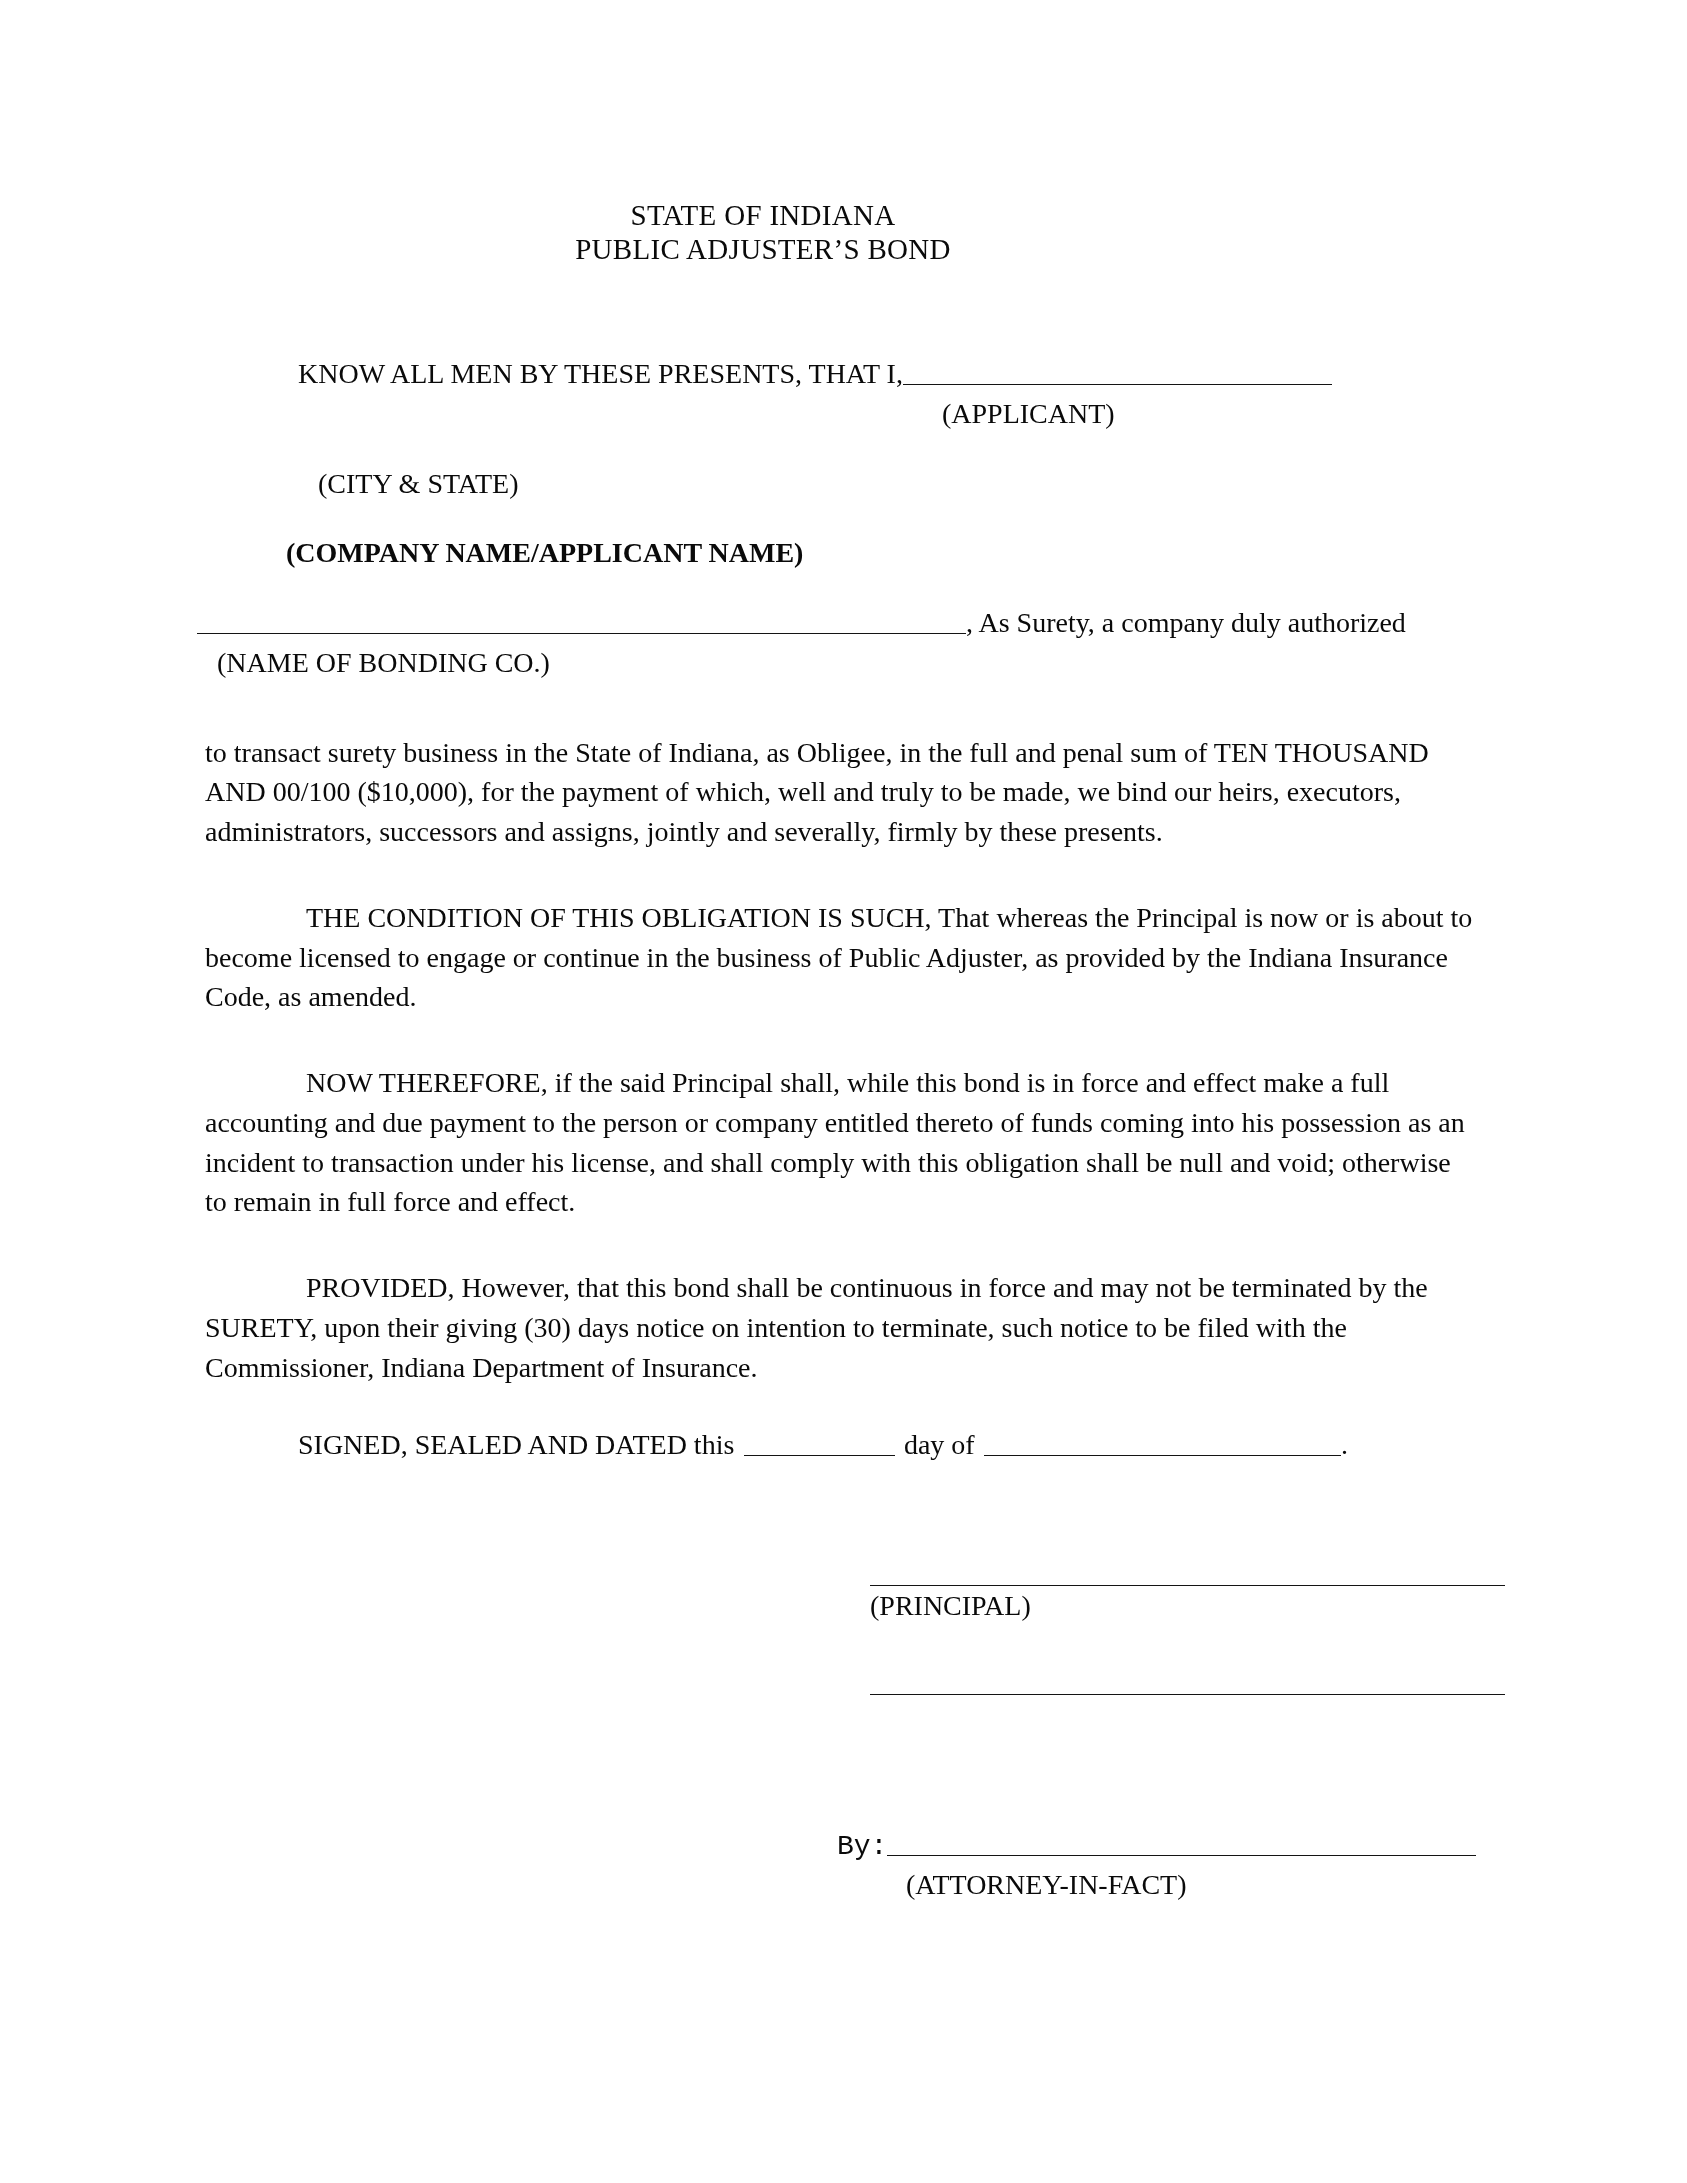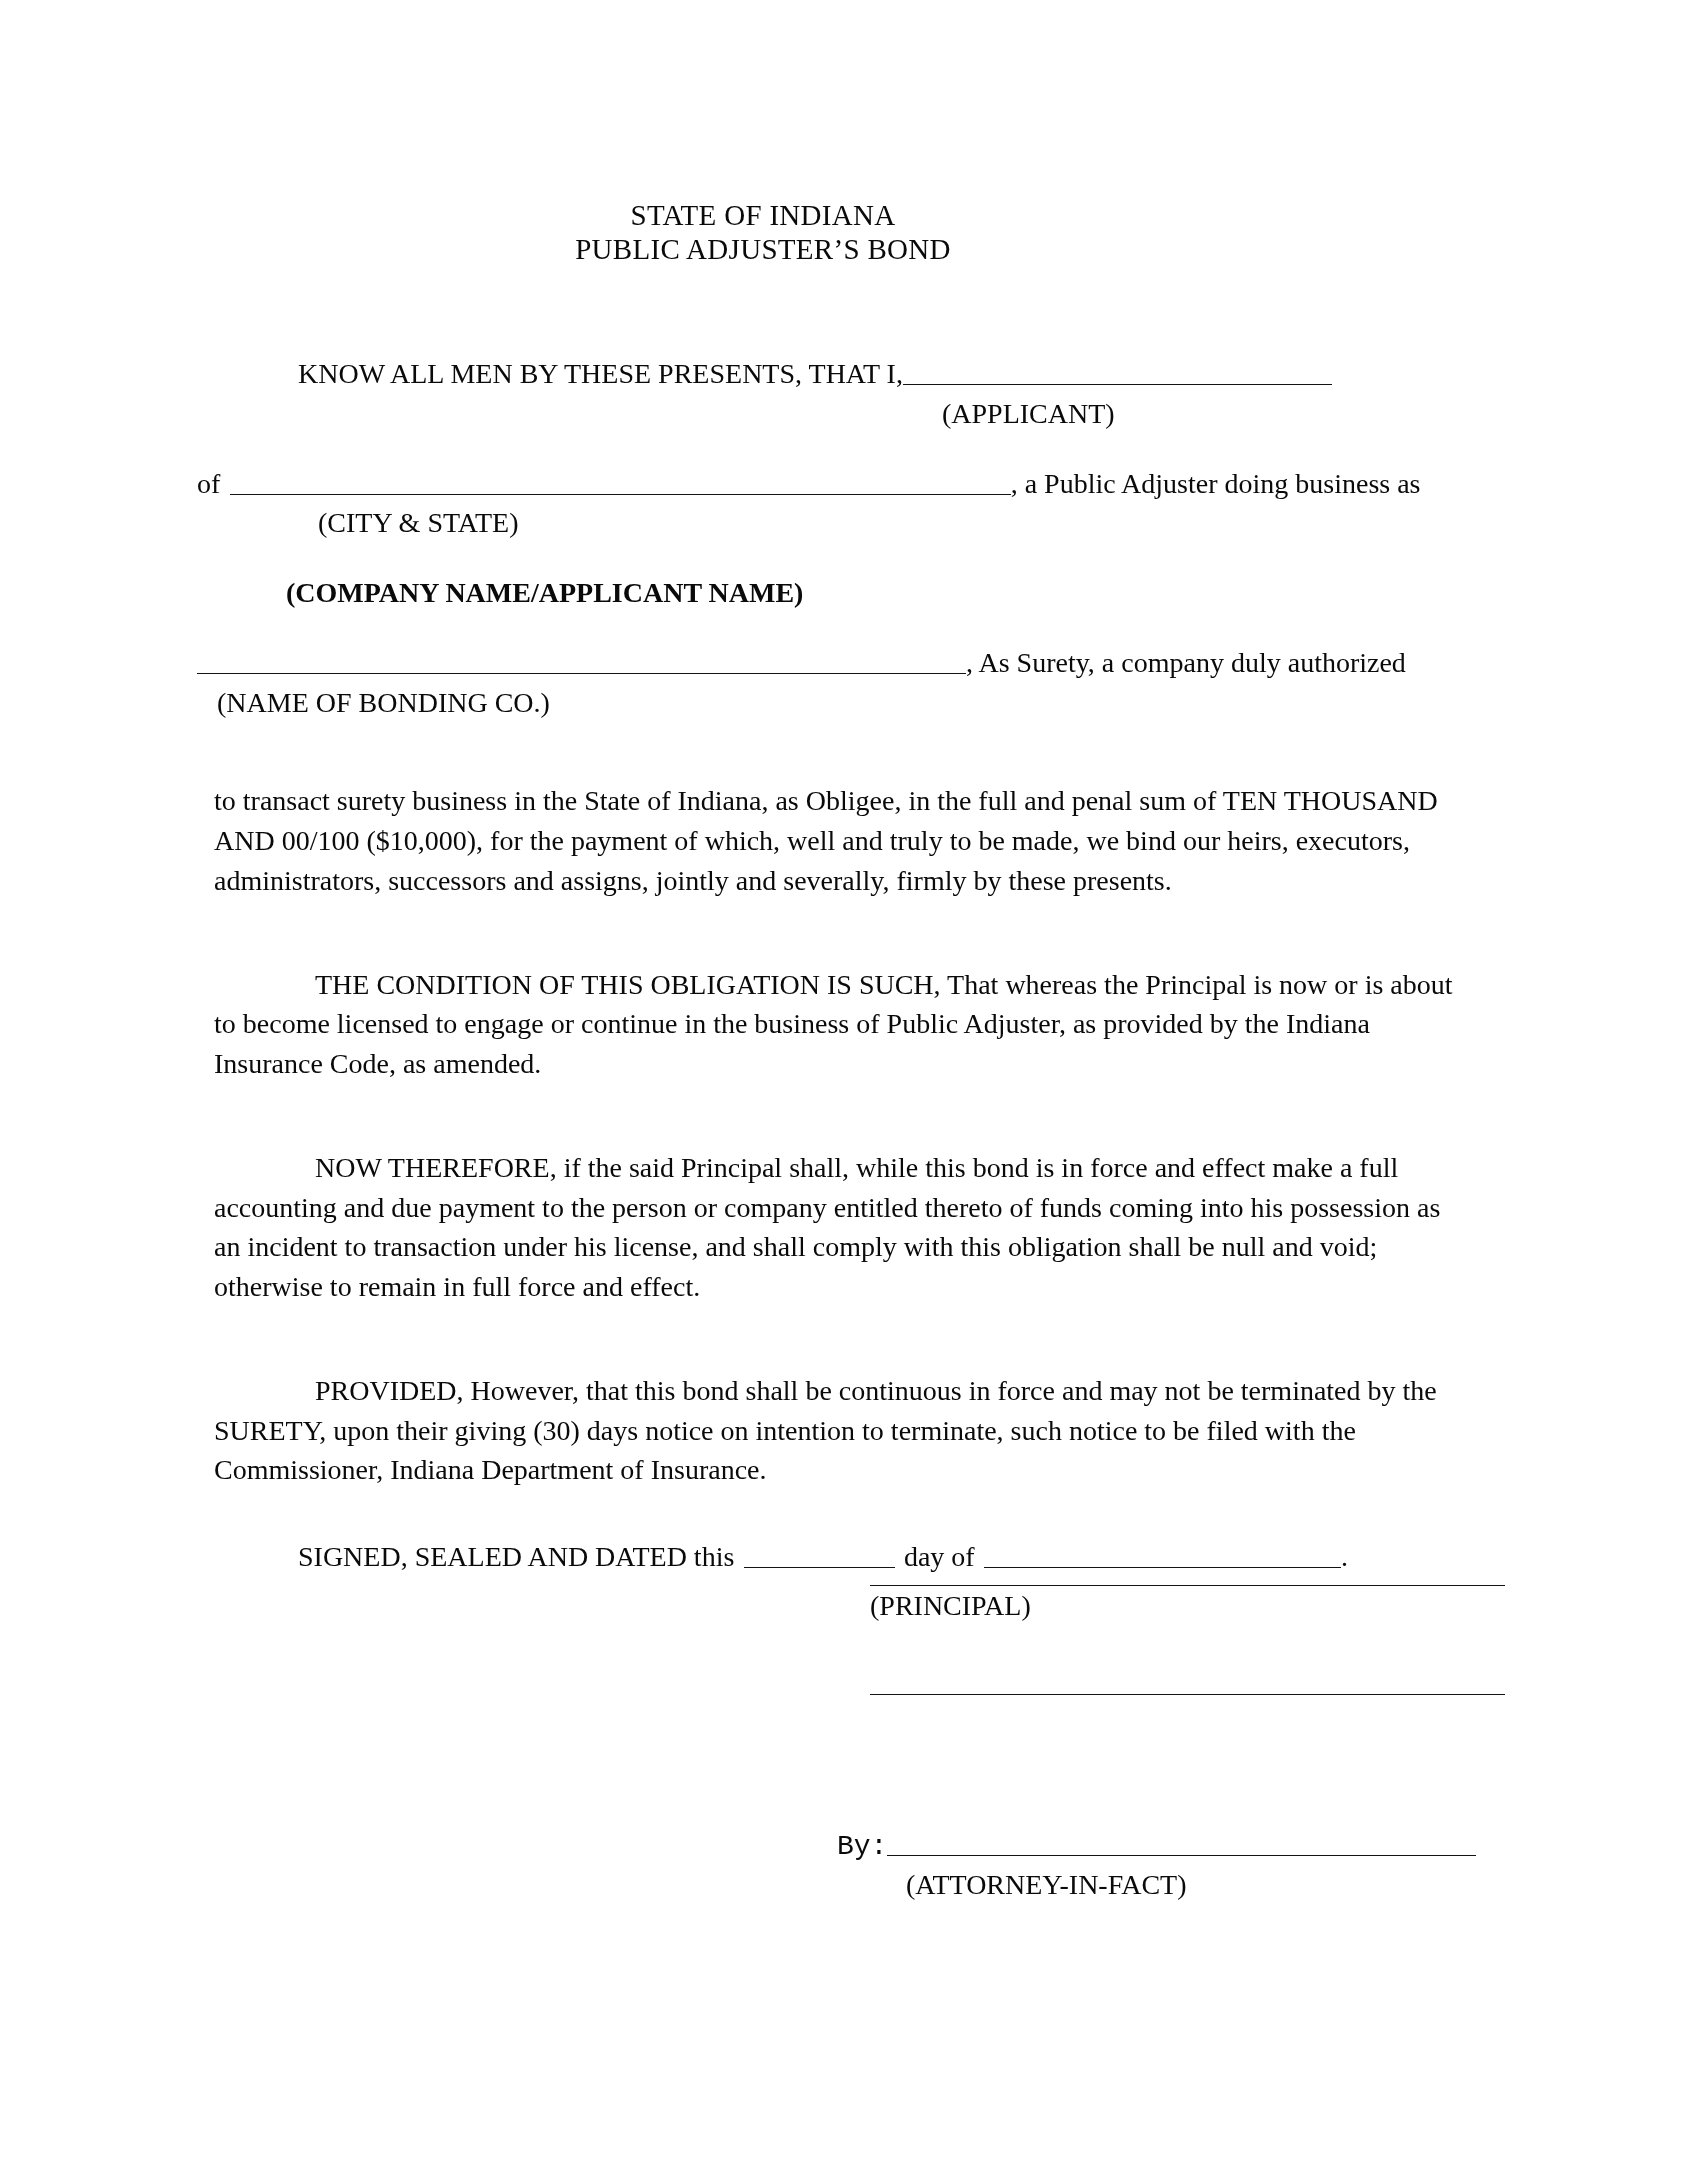--- a/index.html
+++ b/index.html
@@ -70,21 +70,21 @@
   .field-caption {
     display: block;
     white-space: nowrap;
     margin-left: 20px;
   }
   .gap-md { height: 30px; }
   .gap-lg { height: 42px; }
 
   .block-para {
     text-align: left;
-    margin: 17px;
+    margin: 8px;
   }
 
   
   .sig-area {
     position: absolute;
     left: 870px;
     top: 1585px;
     width: 635px;
   }
   .sig-rule {
@@ -142,23 +142,20 @@
 
   <div class="body-region">
 
     <div class="field-row">
       <span class="indent"></span><span>KNOW ALL MEN BY THESE PRESENTS, THAT I,</span><span class="rule" style="width:429px"></span>
     </div>
     <div class="field-caption" style="padding-left:725px;">(APPLICANT)</div>
 
     <div class="gap-md"></div>
 
-    <div class="field-row">
-      <span>of</span><span class="rule" style="width:781px; margin-left:9.3px;"></span><span>, a Public Adjuster doing business as</span>
-    </div>
     <div class="field-caption" style="padding-left:101px;">(CITY &amp; STATE)</div>
 
     <div class="gap-md"></div>
 
     <div class="field-caption" style="padding-left:69px;font-weight:bold;">(COMPANY NAME/APPLICANT NAME)</div>
 
     <div class="gap-md"></div>
 
     <div class="field-row">
       <span class="rule" style="width:769px"></span><span>, As Surety, a company duly authorized</span>

